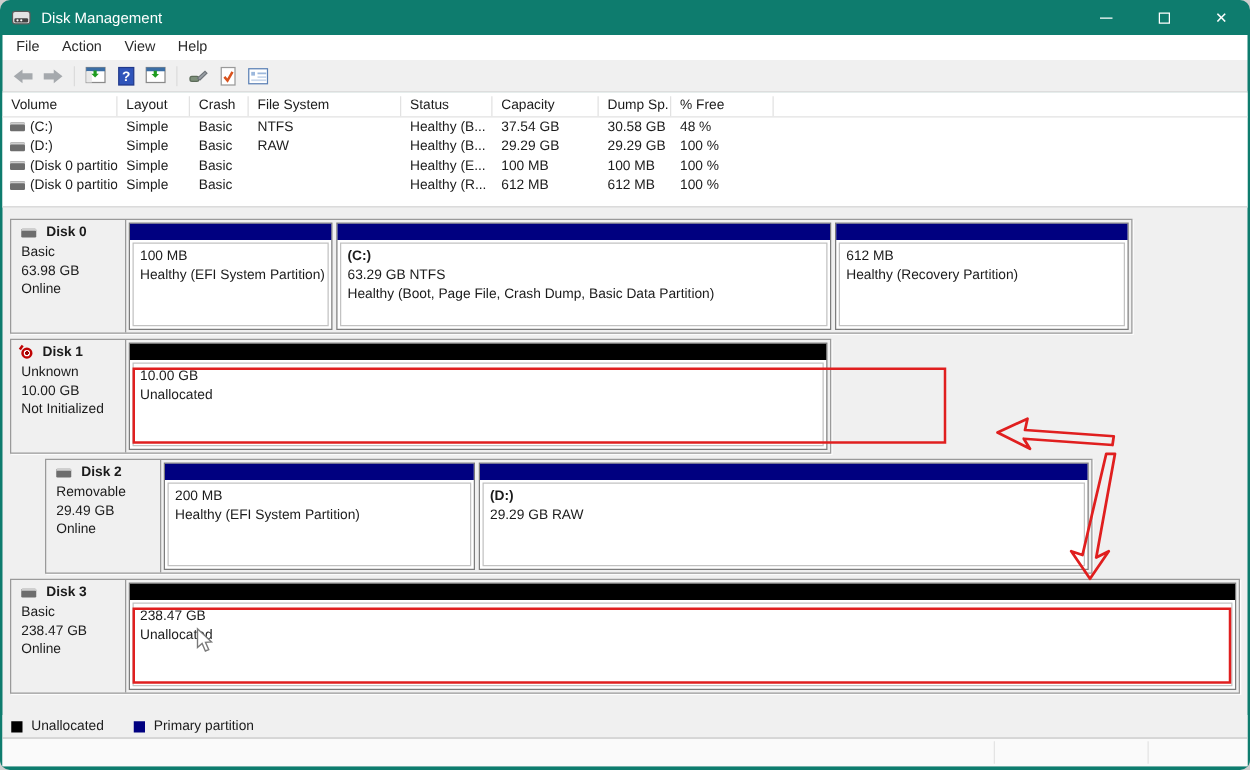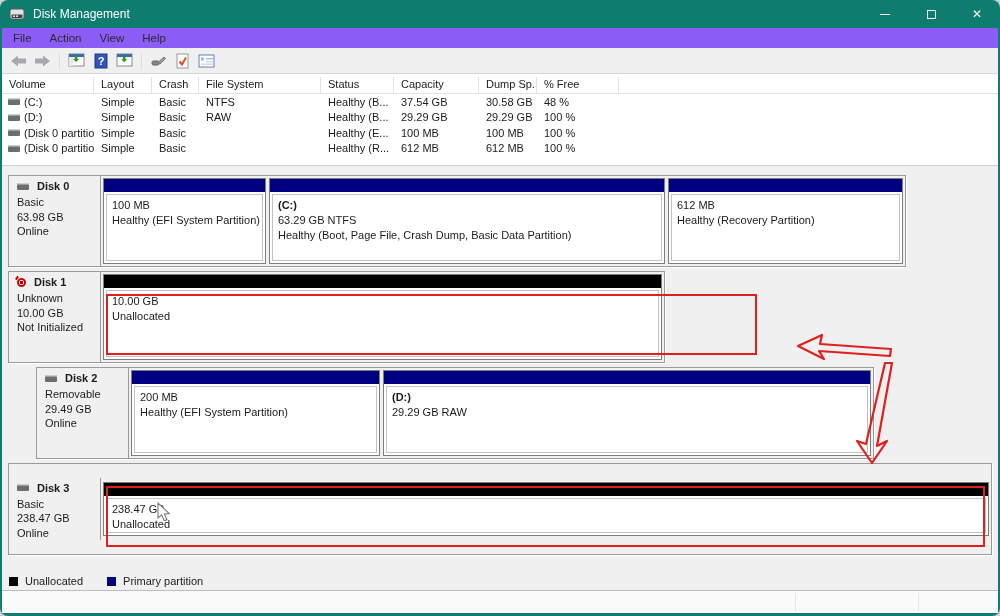--- a/index.html
+++ b/index.html
@@ -14,21 +14,21 @@
   .tb-icon { margin-left:9px; display:flex; }
   .tb-title { margin-left:8px; font-size:12px; }
   .tb-controls { margin-left:auto; display:flex; height:100%; }
   .tb-btn { width:46px; height:100%; display:flex; align-items:center; justify-content:center; color:#fff; }
   .glyph-min { width:10px; height:1px; background:#fff; display:block; }
   .glyph-max { width:9px; height:9px; border:1px solid #fff; display:block; }
   .glyph-close { font-size:12px; line-height:1; }
 
   
   .menubar { position:absolute; top:28px; left:2px; width:996px; height:20px;
-             background:#8b5cf6; display:flex; align-items:center; padding-left:2px; }
+             background:#ffffff; display:flex; align-items:center; padding-left:2px; }
   .menu-item { padding:2px 9px; font-size:11.5px; color:#2b2b2b; }
 
   
   .toolbar { position:absolute; top:48px; left:2px; width:996px; height:26px;
              background:#f0f0f0; border-bottom:1px solid #d6d6d6;
              display:flex; align-items:center; padding-left:6px; gap:3px; }
   .tool-btn { width:21px; height:21px; display:flex; align-items:center; justify-content:center; }
   .tool-sep { width:1px; height:16px; background:#dcdcdc; margin:0 3px; }
 
   
@@ -321,21 +321,21 @@
         <div class="part" style="flex:1;">
           <div class="band band-navy"></div>
           <div class="part-body">
             <div class="pline pline-title">(D:)</div>
             <div class="pline">29.29 GB RAW</div>
           </div>
         </div>
       </div>
     </div>
 
-    <div class="disk-row" style="top:389px; width:984px;align-items:center;">
+    <div class="disk-row" style="top:389px; width:984px;">
       <div class="disk-label">
         <div class="disk-name">
             <span class="drive-glyph"></span>
             <span>Disk 3</span>
           </div>
         <div class="disk-sub">Basic</div>
         <div class="disk-sub">238.47 GB</div>
         <div class="disk-sub">Online</div>
       </div>
       <div class="parts">

